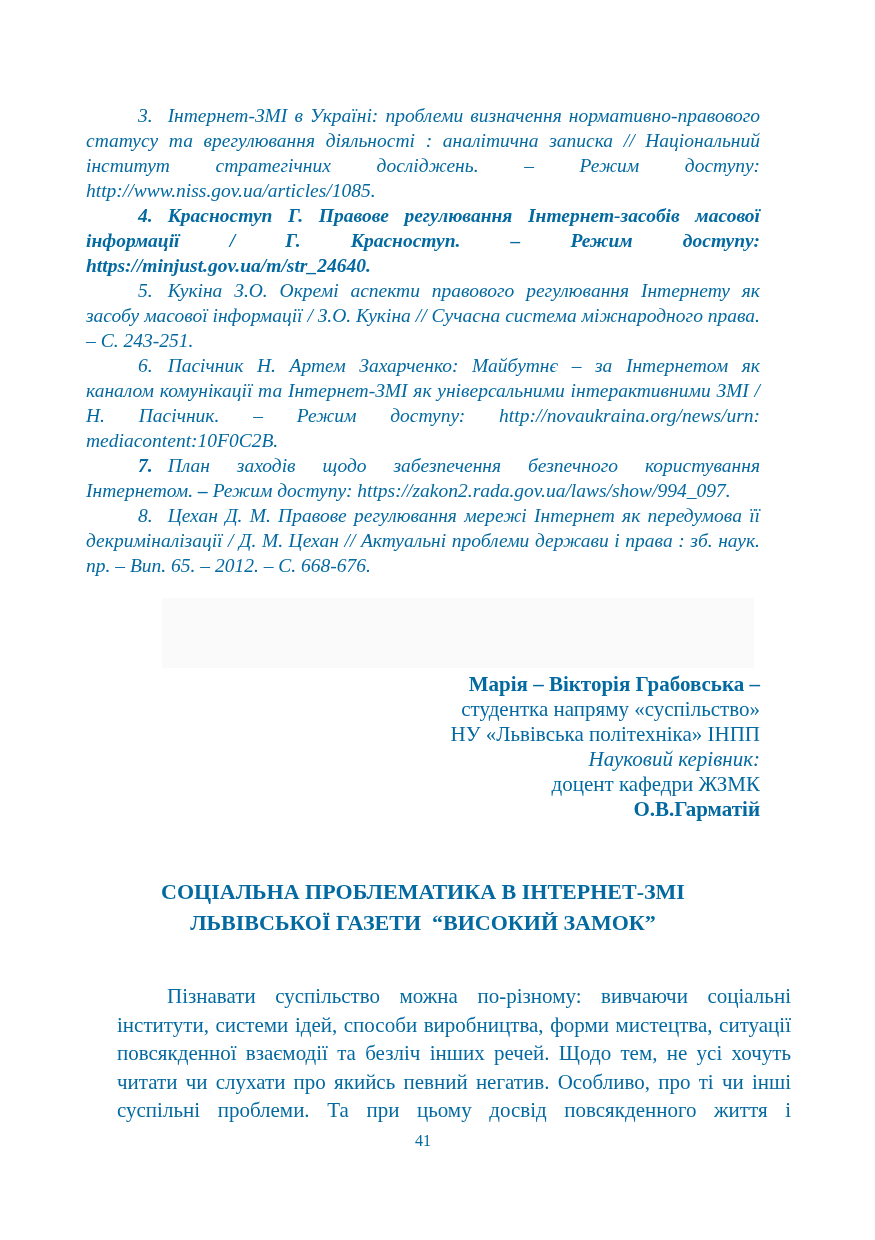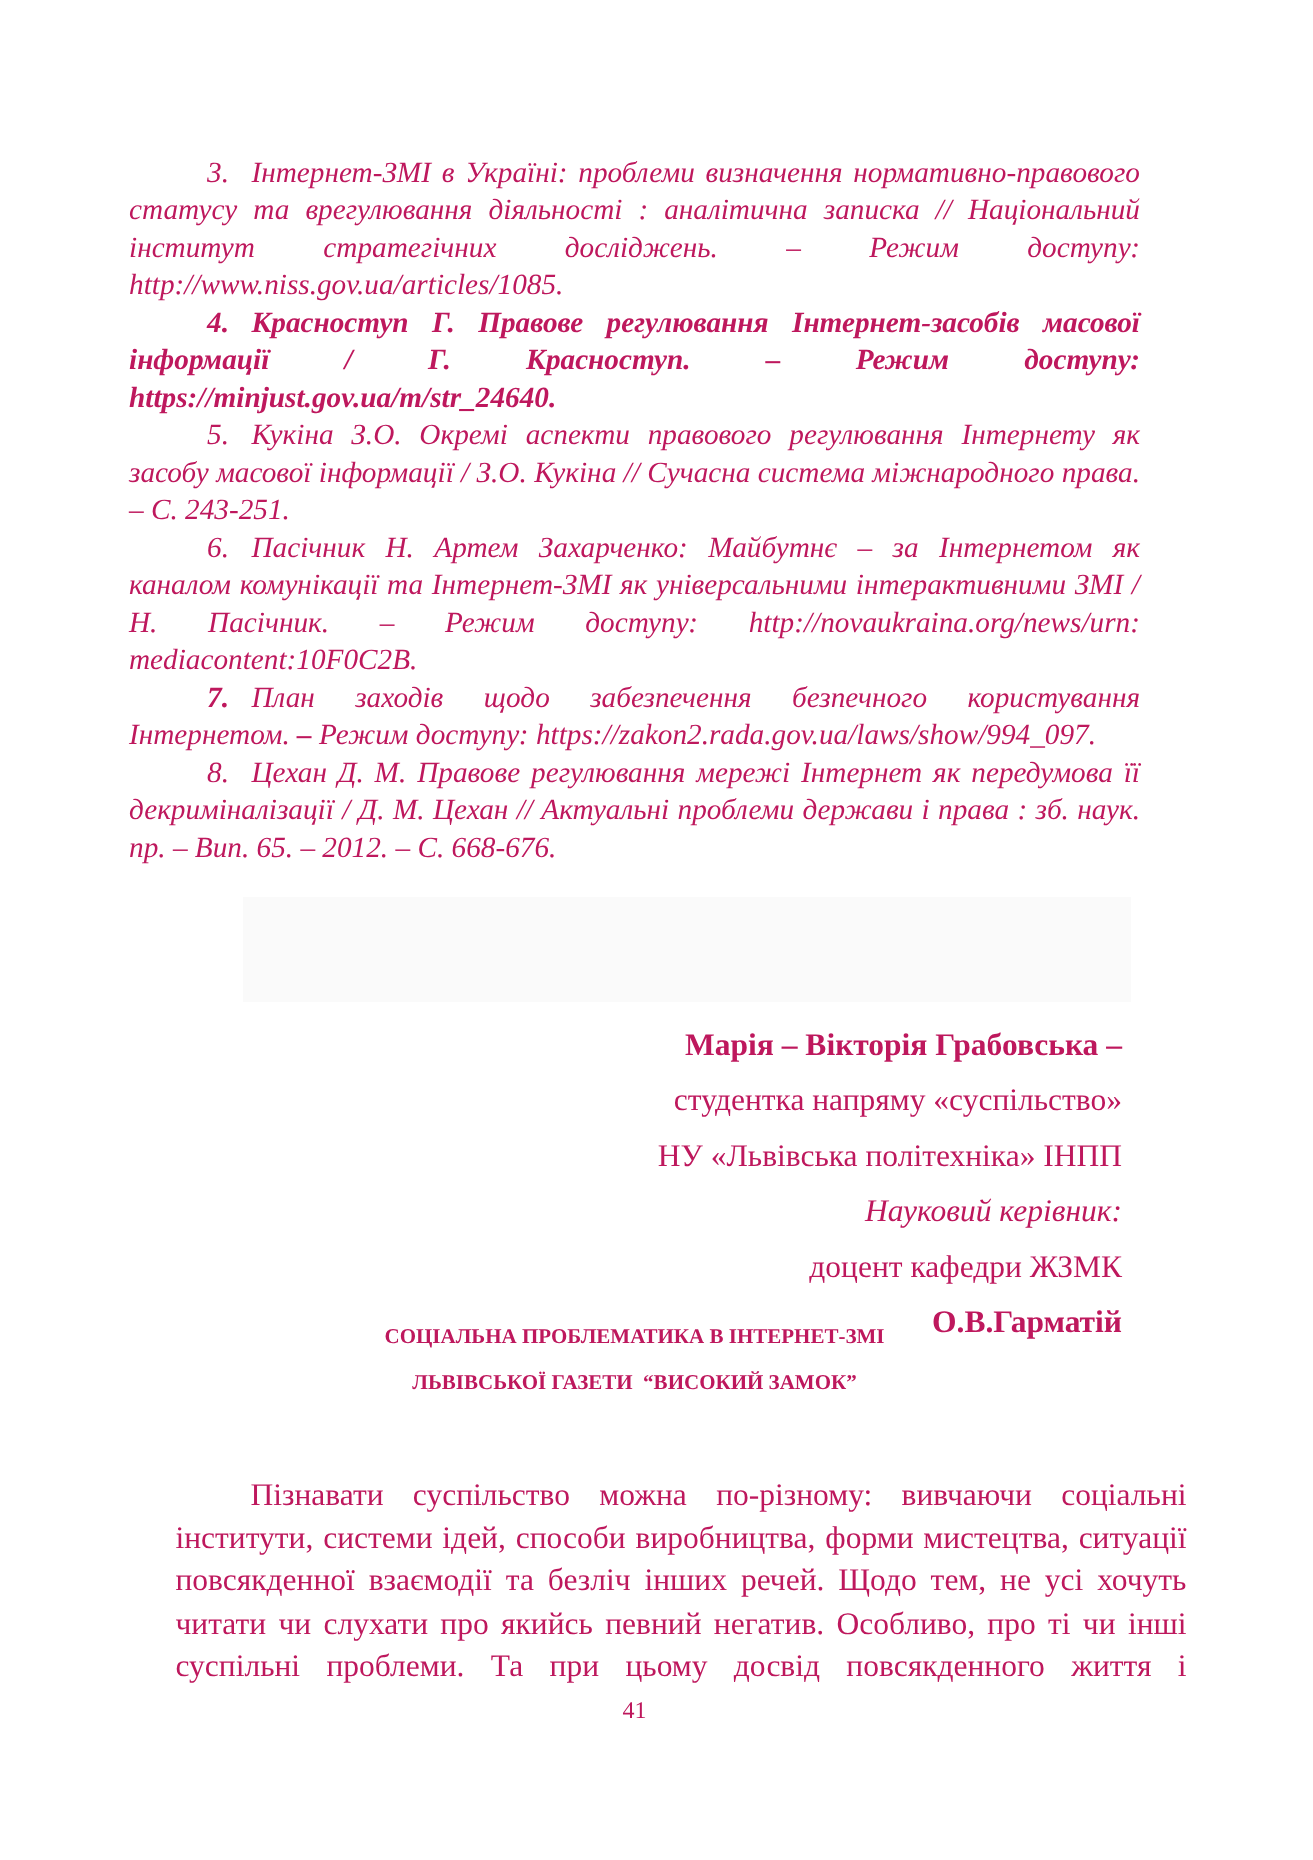--- a/index.html
+++ b/index.html
@@ -5,21 +5,21 @@
   html, body {
     margin: 0;
     padding: 0;
     background: #ffffff;
   }
   .page {
     position: relative;
     width: 875px;
     height: 1240px;
     background: #ffffff;
-    color: #be185d;
+    color: #0369a1;
     font-family: "Liberation Serif", "DejaVu Serif", serif;
     overflow: hidden;
   }
 
   
   .references {
     position: absolute;
     left: 86px;
     top: 103px;
     width: 674px;
@@ -49,33 +49,33 @@
   
   .author-block {
     position: absolute;
     left: 86px;
     top: 672px;
     width: 674px;
     text-align: right;
     font-size: 21px;
     line-height: 25px;
   }
-  .author-block p { margin: 12px; }
+  .author-block p { margin: 0; }
   .b { font-weight: bold; }
   .i { font-style: italic; }
 
   
   .title {
     position: absolute;
     left: 86px;
     top: 876px;
     width: 674px;
     margin: 0;
     text-align: center;
-    font-size: 14px;
+    font-size: 22px;
     line-height: 31px;
     font-weight: bold;
   }
   .tline { display: block; white-space: pre-wrap; }
 
   
   .body-text {
     position: absolute;
     left: 86px;
     top: 982px;

